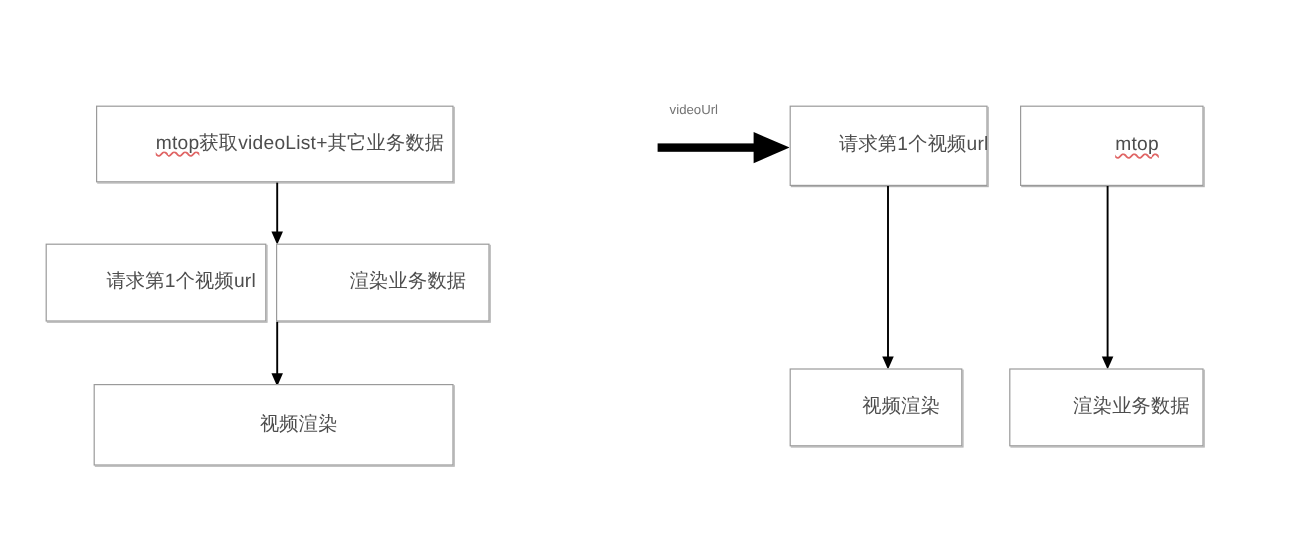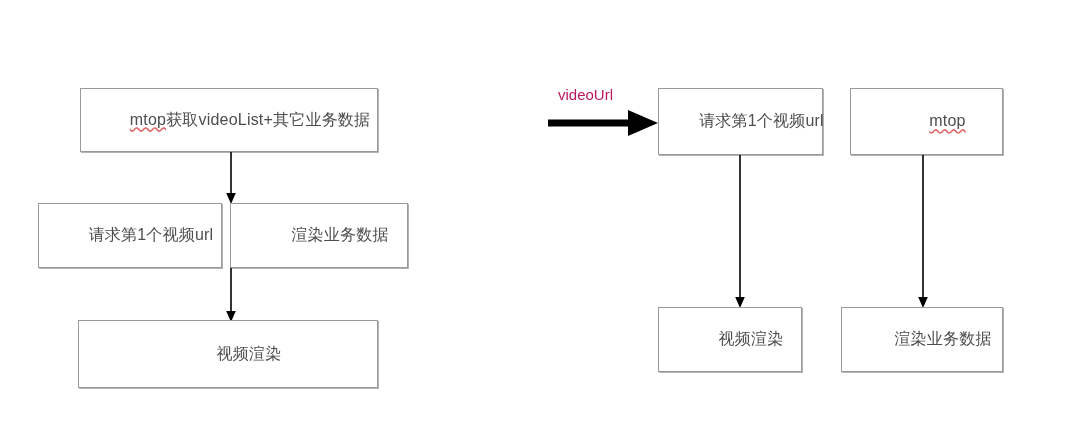--- a/index.html
+++ b/index.html
@@ -37,22 +37,22 @@
     display: inline-block;
     padding-left: 42px;
   }
   .spell {
     text-decoration: underline wavy #e06666;
     text-decoration-skip-ink: none;
     text-underline-offset: 2px;
   }
   .free-label {
     position: absolute;
-    color: #be185d;
-    font-size: 15px;
+    color: #737373;
+    font-size: 11px;
     white-space: nowrap;
   }
   .edge {
     position: absolute;
     overflow: visible;
   }
   .edge svg {
     display: block;
     overflow: visible;
   }

